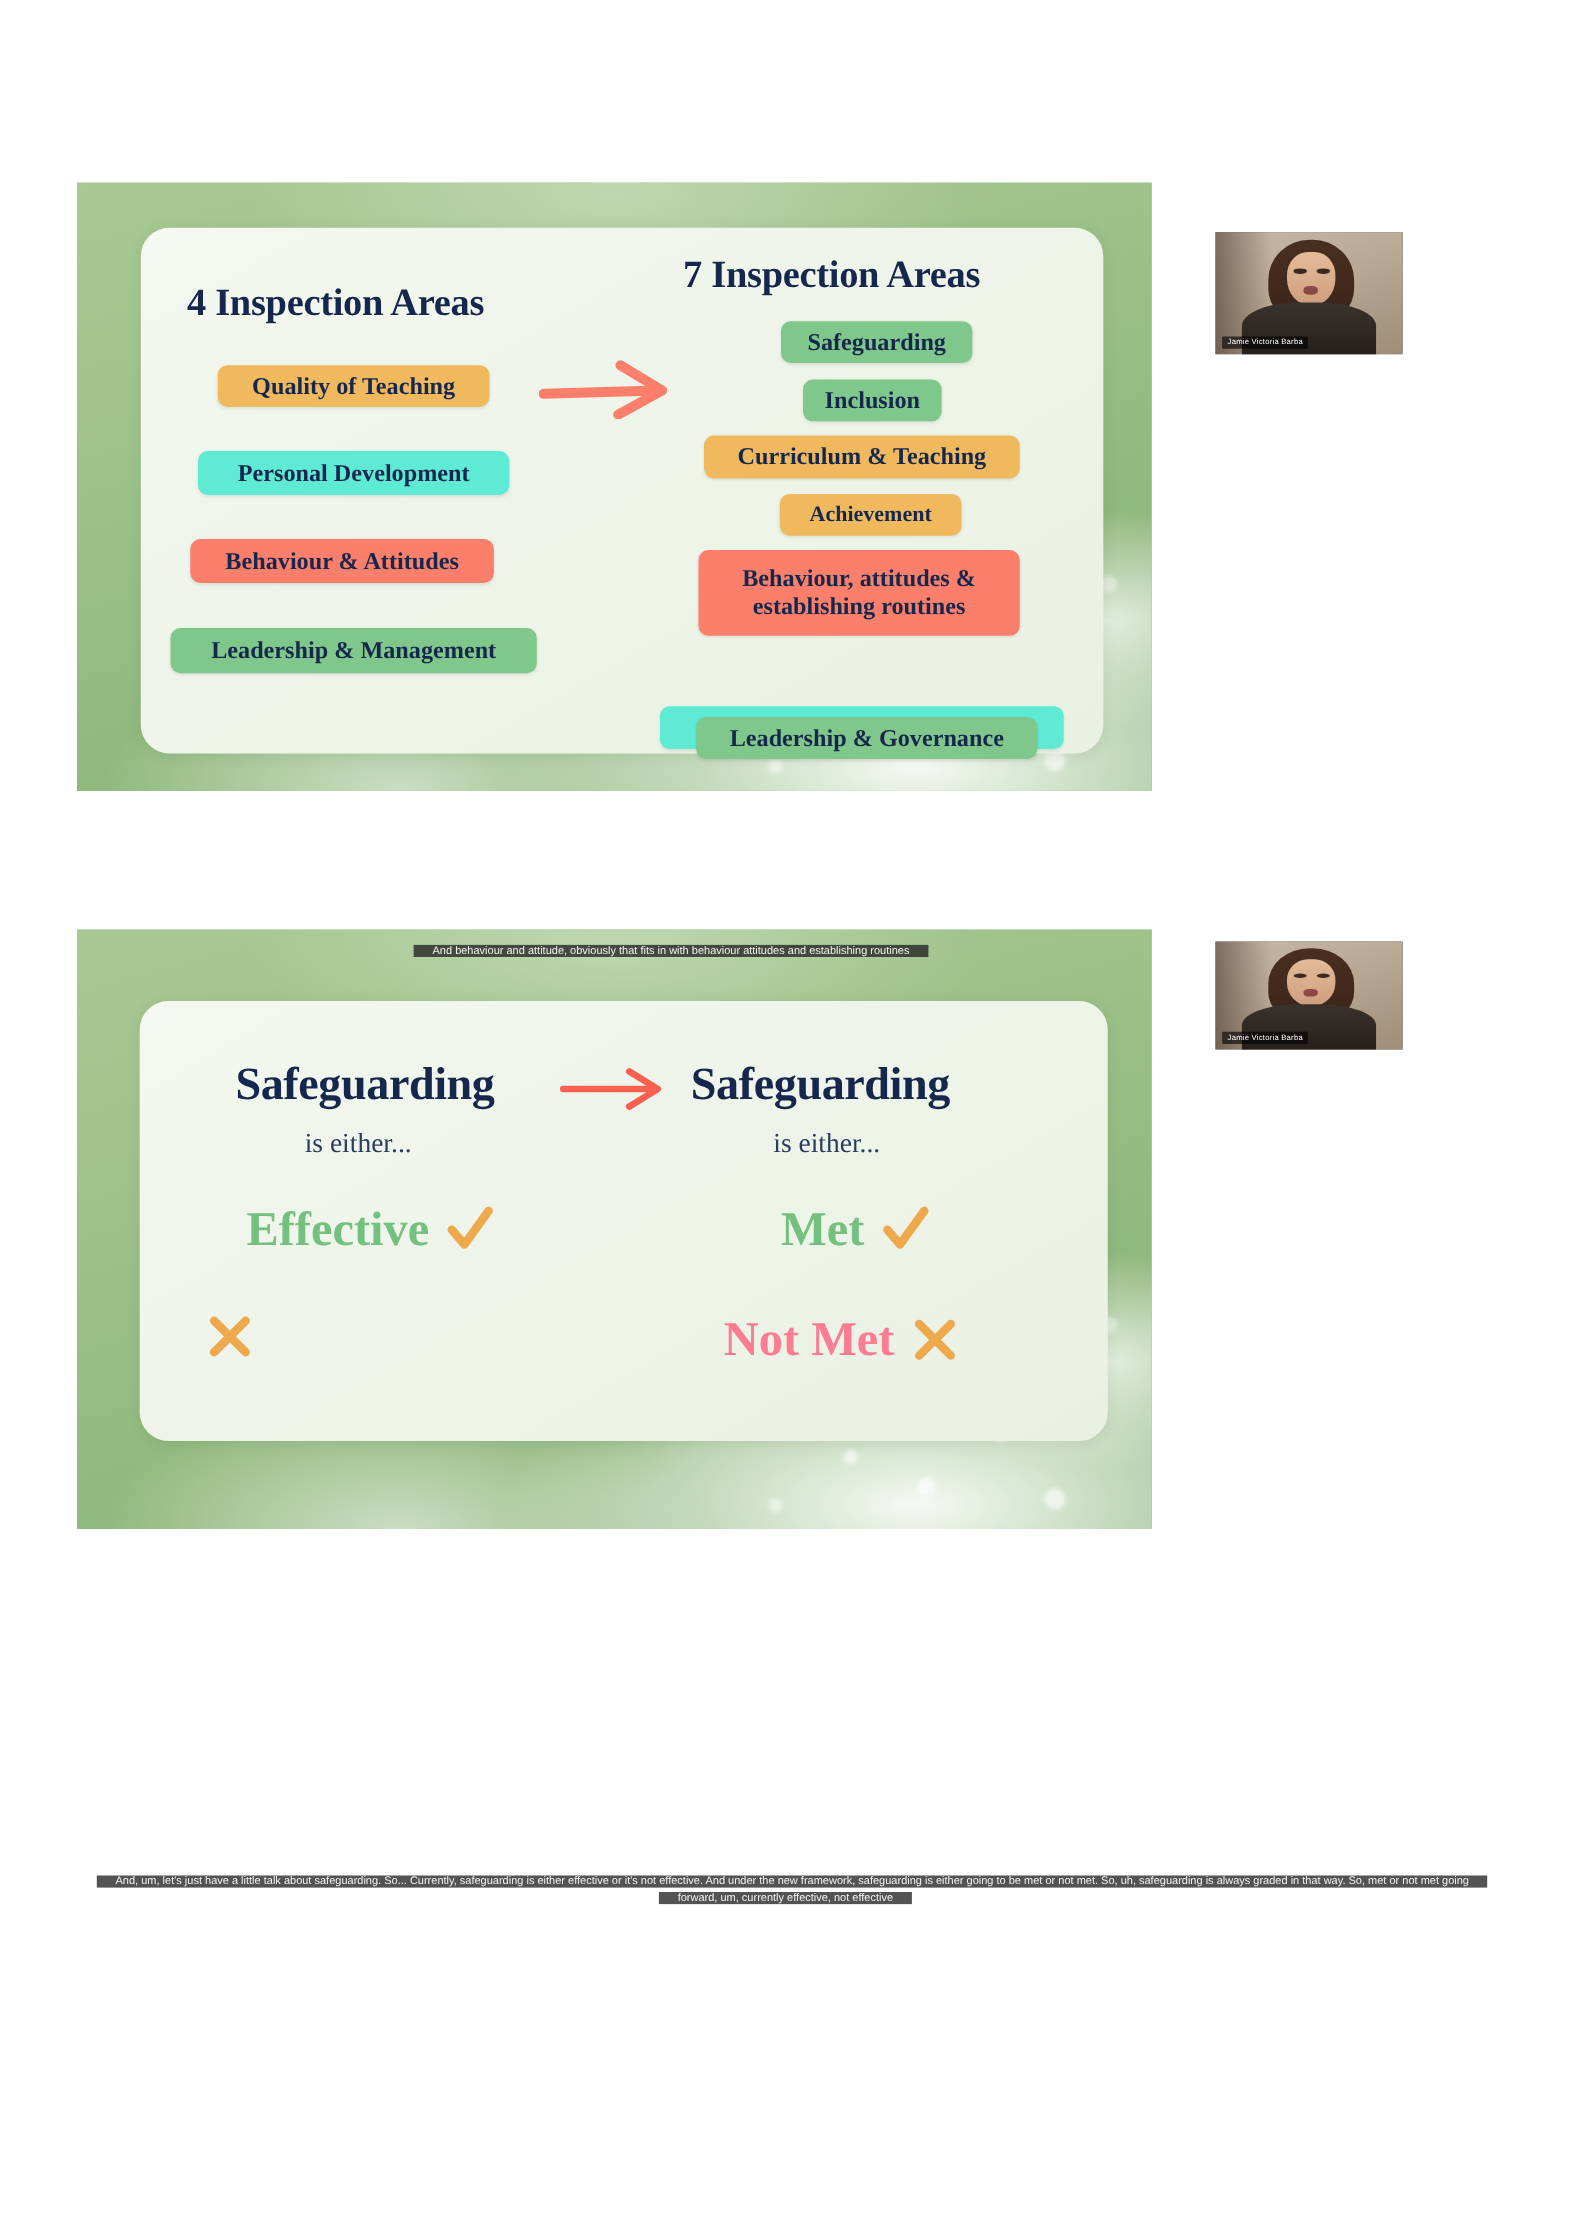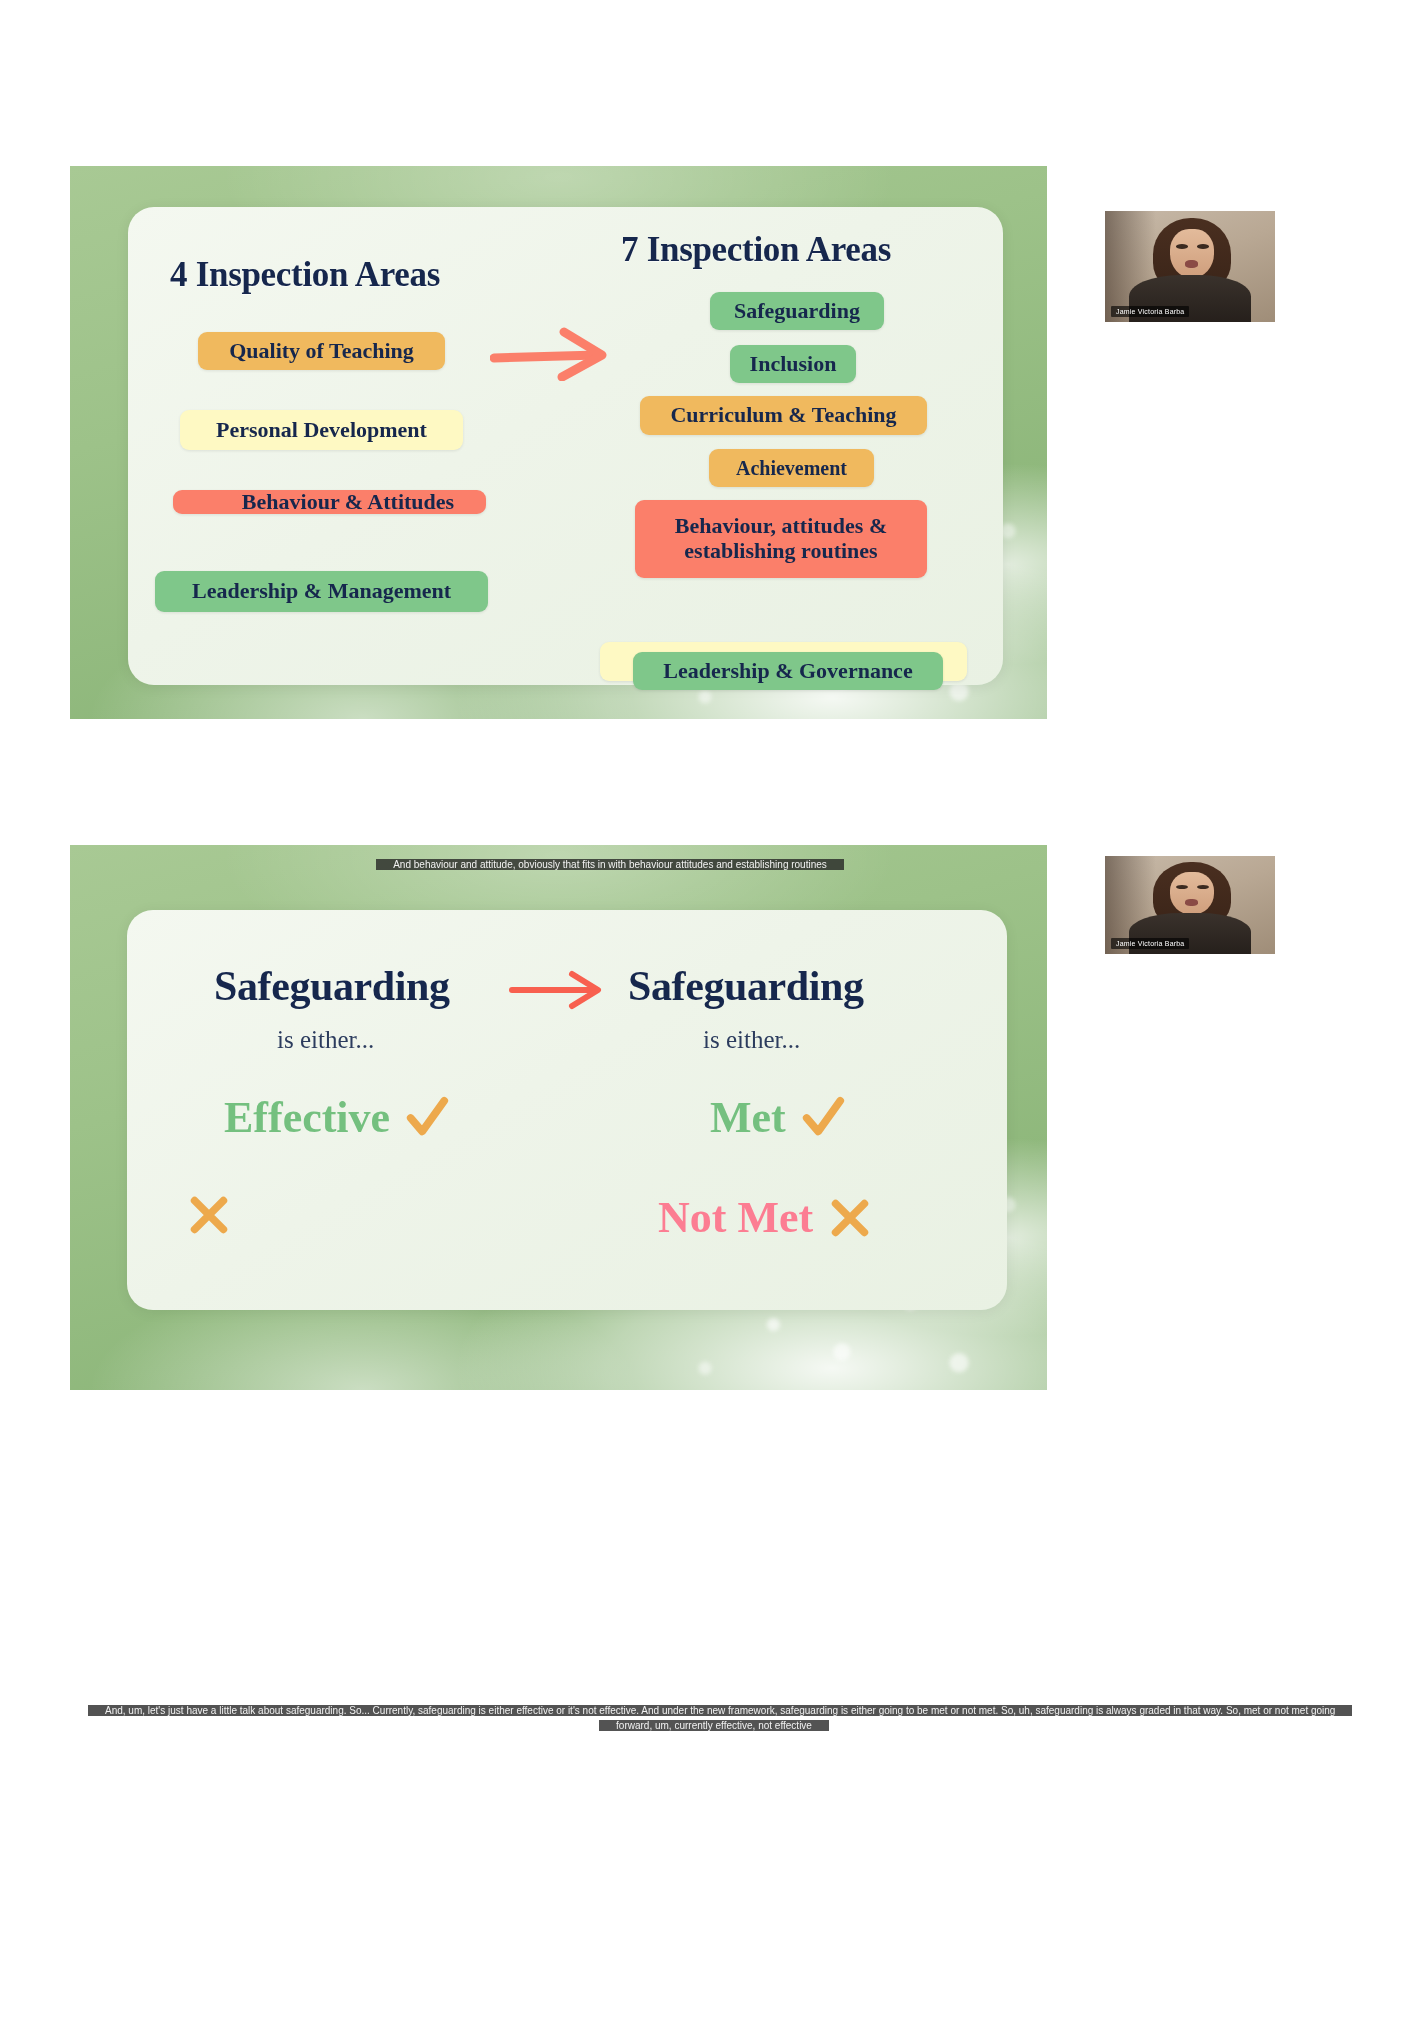--- a/index.html
+++ b/index.html
@@ -141,28 +141,28 @@
     font-weight: 700;
     display: flex;
     align-items: center;
     justify-content: center;
     text-align: center;
     white-space: nowrap;
     box-shadow: 0 1px 3px rgba(0,0,0,.09);
     line-height: 1.13;
   }
   .pill.orange { background: #f0b95e; }
-  .pill.blue   { background: #fef9c3; }
+  .pill.blue   { background: #5eead4; }
   .pill.salmon { background: #fb7f6a; }
   .pill.green  { background: #7fc78a; }
 
   
   #p-qot  { left:198px; top:332px; width:247px; height:38px; font-size:22px;text-align:center; }
   #p-pd   { left:180px; top:410px; width:283px; height:40px; font-size:22px; }
-  #p-ba   { left:173px; top:490px; width:276px; height:24px; font-size:22px;padding-left:37px; }
+  #p-ba   { left:173px; top:490px; width:276px; height:40px; font-size:22px; }
   #p-lm   { left:155px; top:571px; width:333px; height:41px; font-size:22px; }
 
   
   #p-safe { left:710px; top:292px; width:174px; height:38px; font-size:22px; }
   #p-incl { left:730px; top:345px; width:126px; height:38px; font-size:22px;text-align:right; }
   #p-ct   { left:640px; top:396px; width:287px; height:39px; font-size:22px; }
   #p-ach  { left:709px; top:449px; width:165px; height:38px; font-size:20px; }
   #p-bar  { left:635px; top:500px; width:292px; height:78px; font-size:22px; white-space:normal; padding:0 10px; box-sizing:border-box; }
   #p-cww  { left:600px; top:594px; width:367px; height:39px; font-size:14px;margin-top:48px; }
   #p-lg   { left:633px; top:652px; width:310px; height:38px; font-size:22px; }

